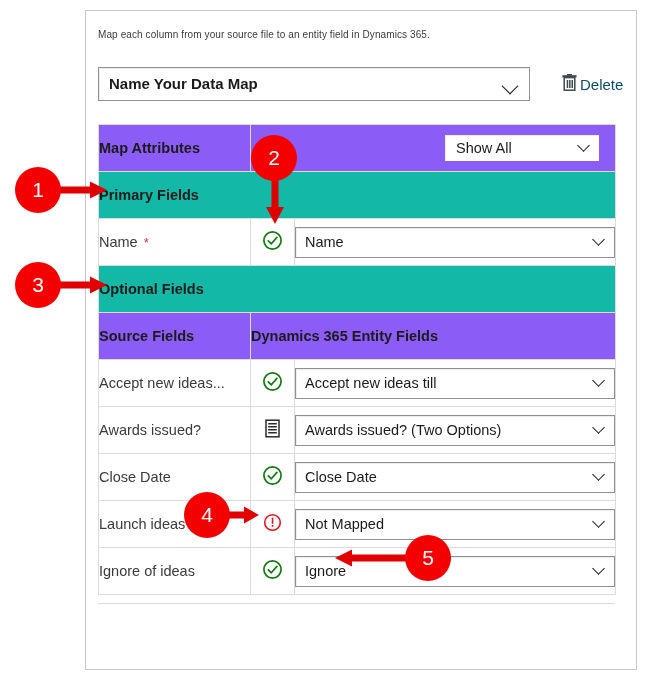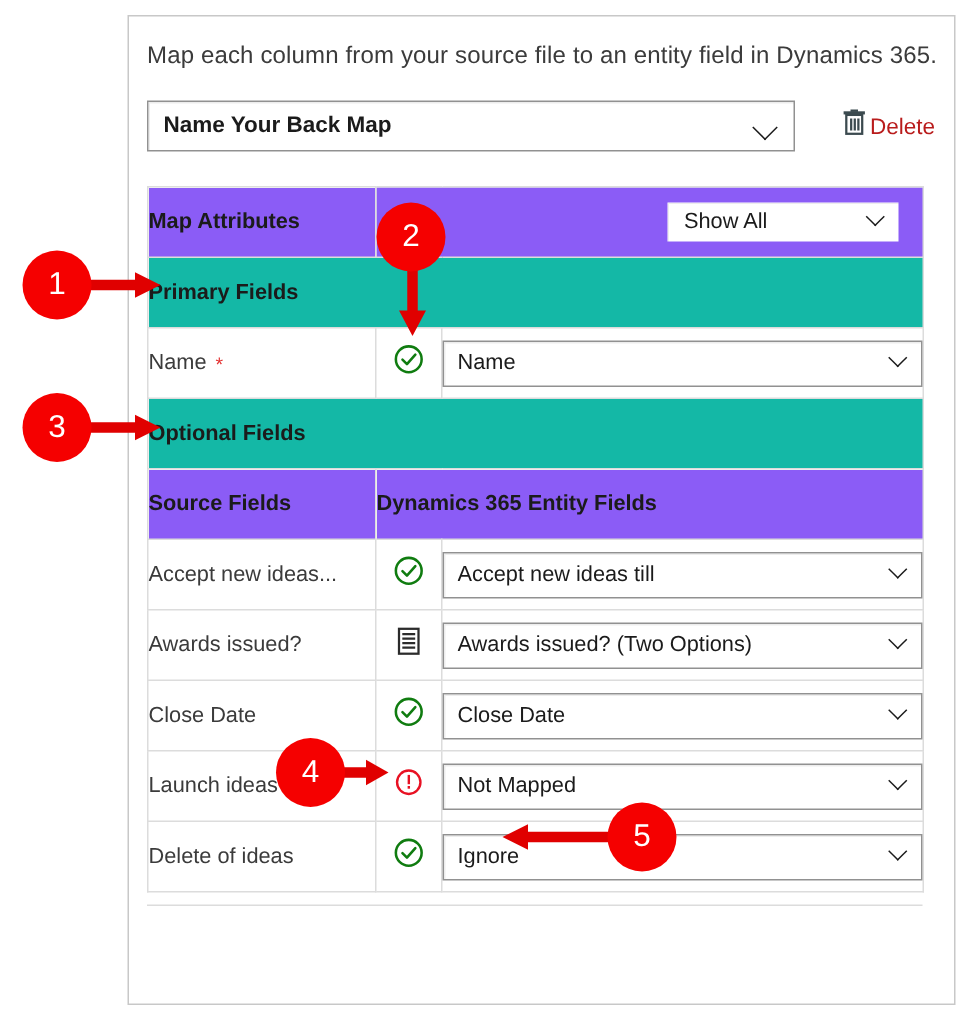--- a/index.html
+++ b/index.html
@@ -35,21 +35,21 @@
     top: 0;
     right: 12px;
     bottom: 0;
   }
 
   
   #instruction-text {
     position: absolute;
     left: 0;
     top: 18px;
-    font-size: 16px;
+    font-size: 10px;
     color: #3b3b3b;
     white-space: nowrap;
     letter-spacing: 0.1px;
   }
 
   
   #map-name-row {
     position: absolute;
     left: 0;
     top: 56px;
@@ -100,21 +100,21 @@
     left: 463px;
     top: 4px;
     height: 26px;
     display: flex;
     align-items: center;
     gap: 2px;
     cursor: pointer;
   }
   #delete-label {
     font-size: 15px;
-    color: #b91c1c;
+    color: #0c4a6e;
     white-space: nowrap;
   }
 
   
   #map-table {
     position: absolute;
     left: 0;
     top: 113px;
     width: 517px;
     border-collapse: collapse;
@@ -304,21 +304,21 @@
 </head>
 <body>
 
 <div id="dialog-panel">
   <div class="panel-inner">
 
     <div id="instruction-text">Map each column from your source file to an entity field in Dynamics 365.</div>
 
     <div id="map-name-row">
       <div id="map-name-select">
-        <span class="sel-text">Name Your Back Map</span>
+        <span class="sel-text">Name Your Data Map</span>
         <span id="map-name-chevron">
           <span class="chev"></span>
         </span>
       </div>
       <div id="delete-action">
         <span>
           <svg width="17" height="19" viewBox="0 0 17 19">
             <rect x="3.2" y="4.6" width="10.6" height="12.6" fill="none" stroke="#3b4a4f" stroke-width="1.5"></rect>
             <rect x="1.4" y="2.2" width="14.2" height="2.1" fill="#3b4a4f"></rect>
             <rect x="6" y="1" width="5" height="1.6" fill="#3b4a4f"></rect>
@@ -466,21 +466,21 @@
             <div class="field-select">
               <span class="fs-text">Not Mapped</span>
               <span class="fs-chev">
                 <span class="chev"></span>
               </span>
             </div>
           </td>
         </tr>
 
         <tr>
-          <td class="cell-pad">Delete of ideas</td>
+          <td class="cell-pad">Ignore of ideas</td>
           <td class="icon-cell">
             <span>
               <svg width="21" height="21" viewBox="0 0 21 21">
                 <circle cx="10.5" cy="10.5" r="8.6" fill="none" stroke="#107c10" stroke-width="1.7"></circle>
                 <polyline points="6.3,10.8 9.3,13.8 14.9,7.4" fill="none" stroke="#107c10" stroke-width="1.7" stroke-linecap="round" stroke-linejoin="round"></polyline>
               </svg>
             </span>
           </td>
           <td class="tgt-cell">
             <div class="field-select">

